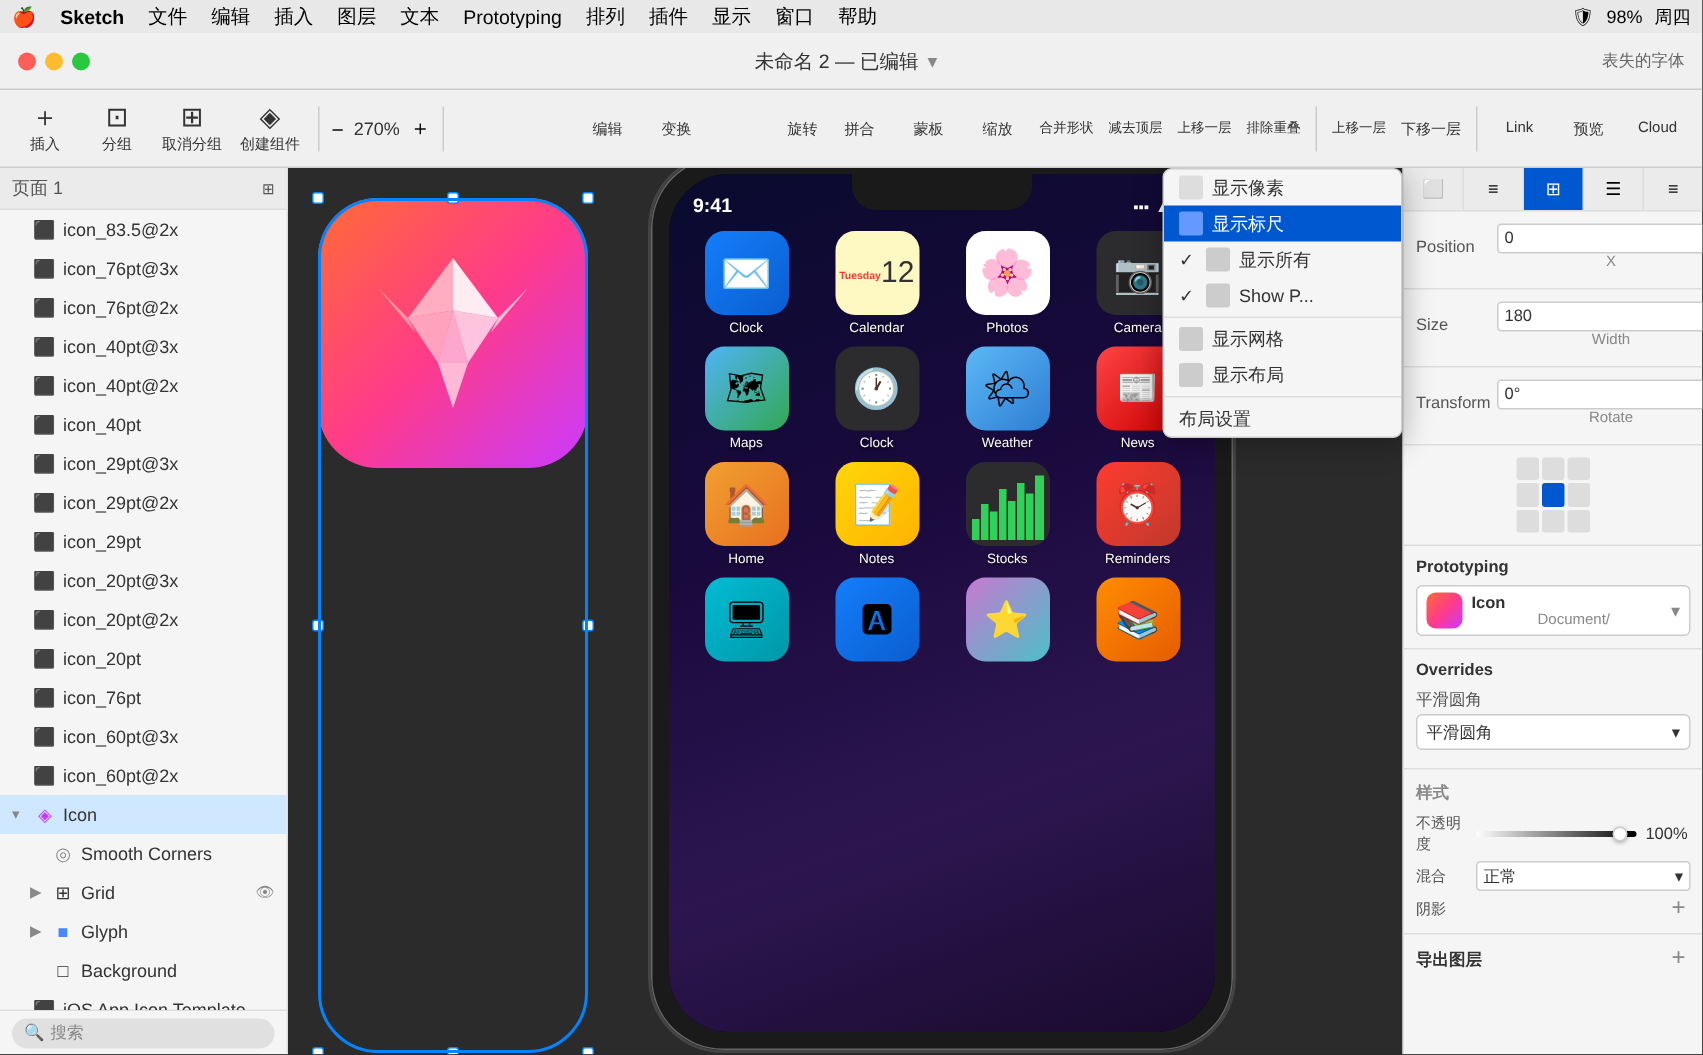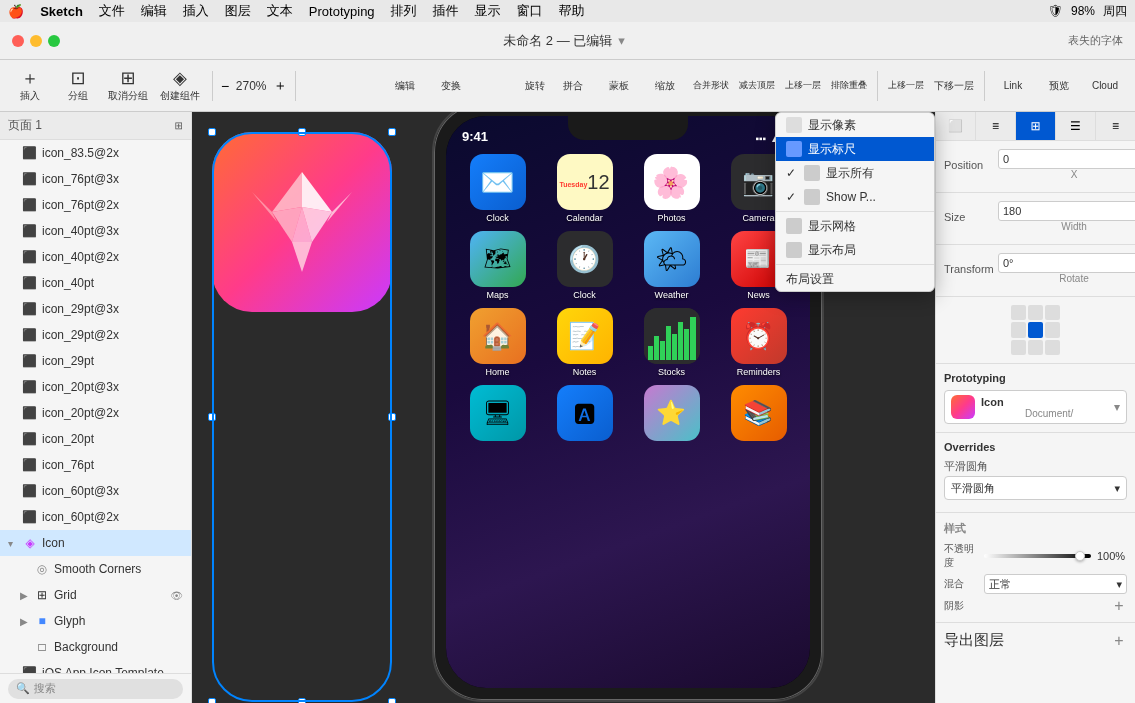--- a/index.html
+++ b/index.html
@@ -521,21 +521,21 @@
       font-size: 16px;
       cursor: pointer;
       line-height: 1;
     }
     .export-section {
       padding: 8px;
       display: flex;
       align-items: center;
       justify-content: space-between;
     }
-    .export-title { font-size: 15px; font-weight: 400; color: #333; }
+    .export-title { font-size: 11px; font-weight: 700; color: #333; }
 
     
     .traffic-lights {
       display: flex;
       gap: 6px;
       align-items: center;
     }
     .tl { width: 12px; height: 12px; border-radius: 50%; cursor: pointer; }
     .tl-red { background: #ff5f57; }
     .tl-yellow { background: #febc2e; }

